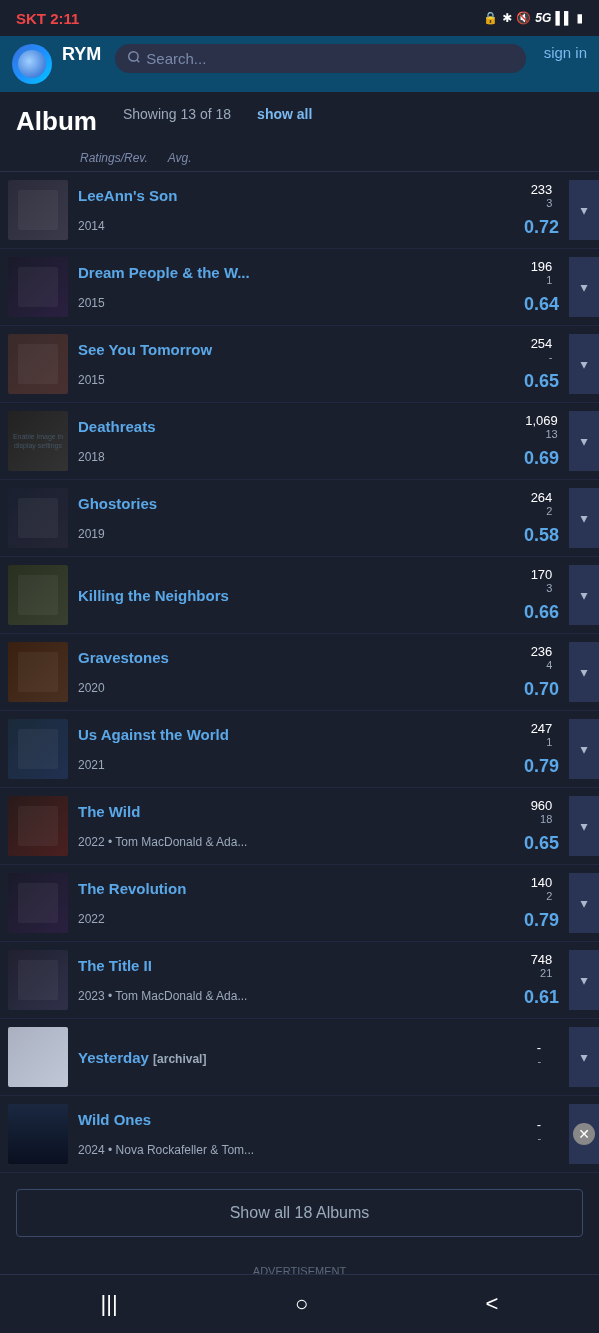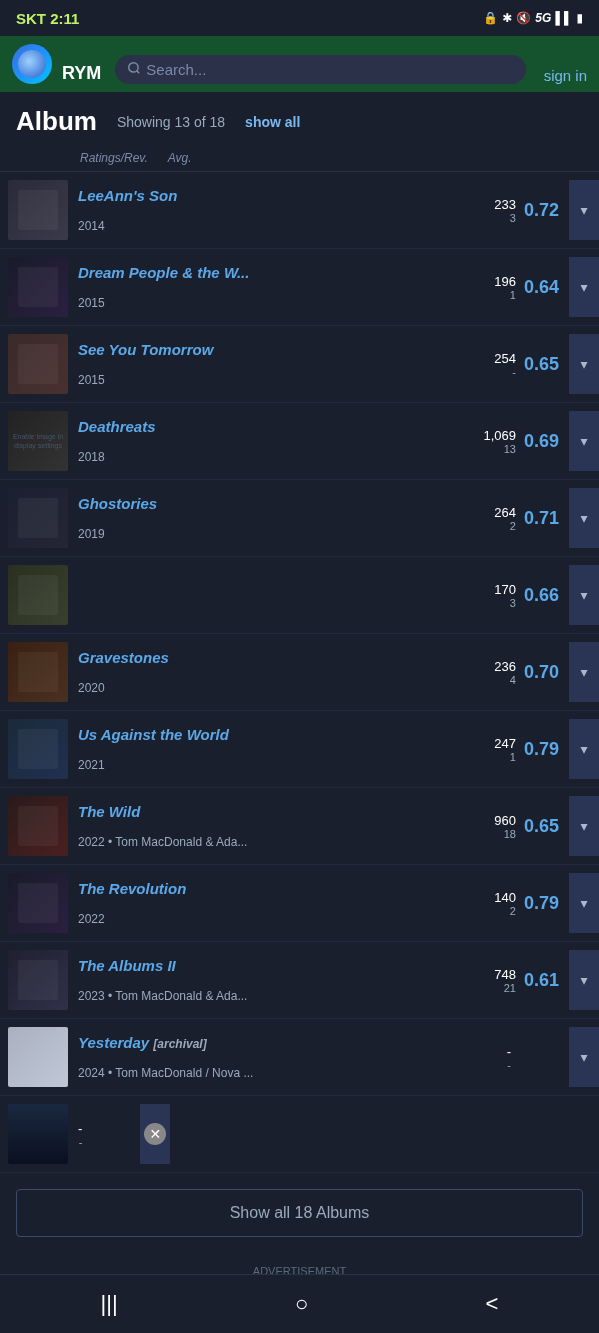--- a/index.html
+++ b/index.html
@@ -18,35 +18,35 @@
       background: #1a1f2e;
       display: flex;
       justify-content: space-between;
       align-items: center;
       padding: 8px 16px;
       height: 36px;
     }
     .status-time {
       font-size: 15px;
       font-weight: 600;
-      color: #bef264;
+      color: #ef4444;
     }
     .status-icons {
       display: flex;
       align-items: center;
       gap: 4px;
       font-size: 12px;
       color: #fff;
     }
 
     
     .nav-bar {
-      background: #14532d;
-      display: flex;
-      align-items: flex-end;
+      background: #0c4a6e;
+      display: flex;
+      align-items: flex-start;
       padding: 8px 12px;
       gap: 10px;
     }
     .logo-circle {
       width: 40px;
       height: 40px;
       border-radius: 50%;
       background: linear-gradient(135deg, #3a6fd8, #1e90ff, #00c8ff);
       display: flex;
       align-items: center;
@@ -86,22 +86,22 @@
       color: #7ab8f0;
       font-size: 15px;
       margin-left: 8px;
       white-space: nowrap;
     }
 
     
     .album-header {
       padding: 14px 16px 8px;
       display: flex;
-      align-items: center;
-      gap: 20px;
+      align-items: flex-start;
+      gap: 26px;
       flex-wrap: wrap;
     }
     .album-title {
       font-size: 26px;
       font-weight: 700;
       color: #fff;
     }
     .showing-text {
       color: #9aaabb;
       font-size: 14px;
@@ -166,21 +166,20 @@
       flex: 1;
       min-width: 0;
     }
     .album-name {
       color: #5ba8e8;
       font-size: 15px;
       font-weight: 600;
       white-space: nowrap;
       overflow: hidden;
       text-overflow: ellipsis;
-      font-style: italic;
     }
     .album-year {
       color: #9aaabb;
       font-size: 12px;
       margin-top: 15px;
       white-space: nowrap;
       overflow: hidden;
       text-overflow: ellipsis;
     }
     .ratings-count {
@@ -195,20 +194,21 @@
     }
     .avg-score {
       font-size: 18px;
       font-weight: 700;
       color: #5ba8e8;
     }
     .stats-row {
       display: flex;
       align-items: center;
       gap: 8px;
+      flex-direction: column;
     }
     .counts-col {
       display: flex;
       flex-direction: column;
       align-items: flex-end;
     }
 
     
     .dropdown-btn {
       background: #2a3555;
@@ -413,33 +413,34 @@
       </div>
       <div class="album-info">
     <div class="album-name">Ghostories</div>
     <div class="album-year">2019</div>
   </div>
       <div class="stats-row">
         <div class="counts-col">
     <span class="ratings-count">264</span>
     <span class="rev-count">2</span>
   </div>
-        <div class="avg-score">0.71</div>
+        <div class="avg-score">0.58</div>
       </div>
       <button class="dropdown-btn">
         <span>▾</span>
       </button>
     </div>
     <div class="album-row">
       <div class="album-thumb thumb-6">
         <div style="width:100%;height:100%;display:flex;align-items:center;justify-content:center;">
     <div style="width:40px;height:40px;background:rgba(255,255,255,0.05);border-radius:2px;"></div>
   </div>
       </div>
       <div class="album-info">
+    <div class="album-name">Killing the Neighbors</div>
   </div>
       <div class="stats-row">
         <div class="counts-col">
     <span class="ratings-count">170</span>
     <span class="rev-count">3</span>
   </div>
         <div class="avg-score">0.66</div>
       </div>
       <button class="dropdown-btn">
         <span>▾</span>
@@ -529,57 +530,60 @@
         <span>▾</span>
       </button>
     </div>
     <div class="album-row">
       <div class="album-thumb thumb-11">
         <div style="width:100%;height:100%;display:flex;align-items:center;justify-content:center;">
     <div style="width:40px;height:40px;background:rgba(255,255,255,0.05);border-radius:2px;"></div>
   </div>
       </div>
       <div class="album-info">
-    <div class="album-name">The Albums II</div>
+    <div class="album-name">The Title II</div>
     <div class="album-year">2023 • Tom MacDonald &amp; Ada...</div>
   </div>
       <div class="stats-row">
         <div class="counts-col">
     <span class="ratings-count">748</span>
     <span class="rev-count">21</span>
   </div>
         <div class="avg-score">0.61</div>
       </div>
       <button class="dropdown-btn">
         <span>▾</span>
       </button>
     </div>
     <div class="album-row">
       <div class="album-thumb thumb-12" style="background: rgb(176, 184, 200);">
         <div style="width:100%;height:100%;background:linear-gradient(135deg,#aab0c0,#c0c8d8);"></div>
       </div>
       <div class="album-info">
     <div class="album-name">Yesterday <span style="color:#9aaabb;font-size:12px;">[archival]</span></div>
-    <div class="album-year">2024 • Tom MacDonald / Nova ...</div>
   </div>
       <div class="stats-row">
         <div class="counts-col">
     <span class="ratings-count">-</span>
     <span class="rev-count">-</span>
   </div>
         <div style="width: 40px;"></div>
       </div>
       <button class="dropdown-btn">
         <span>▾</span>
       </button>
     </div>
     <div class="album-row">
       <div class="album-thumb thumb-13" style="background: rgb(10, 16, 32);">
         <div style="width:100%;height:100%;background:linear-gradient(180deg,#1a2840,#0a1020);"></div>
       </div>
+      <div class="album-info">
+    <div class="album-name">Wild Ones</div>
+    <div class="album-year">2024 • Nova Rockafeller &amp; Tom...</div>
+  </div>
       <div class="stats-row">
         <div class="counts-col">
     <span class="ratings-count">-</span>
     <span class="rev-count">-</span>
   </div>
         <div style="width: 40px;"></div>
       </div>
       <button class="dropdown-btn close-btn">
         <div class="close-x">✕</div>
       </button>

